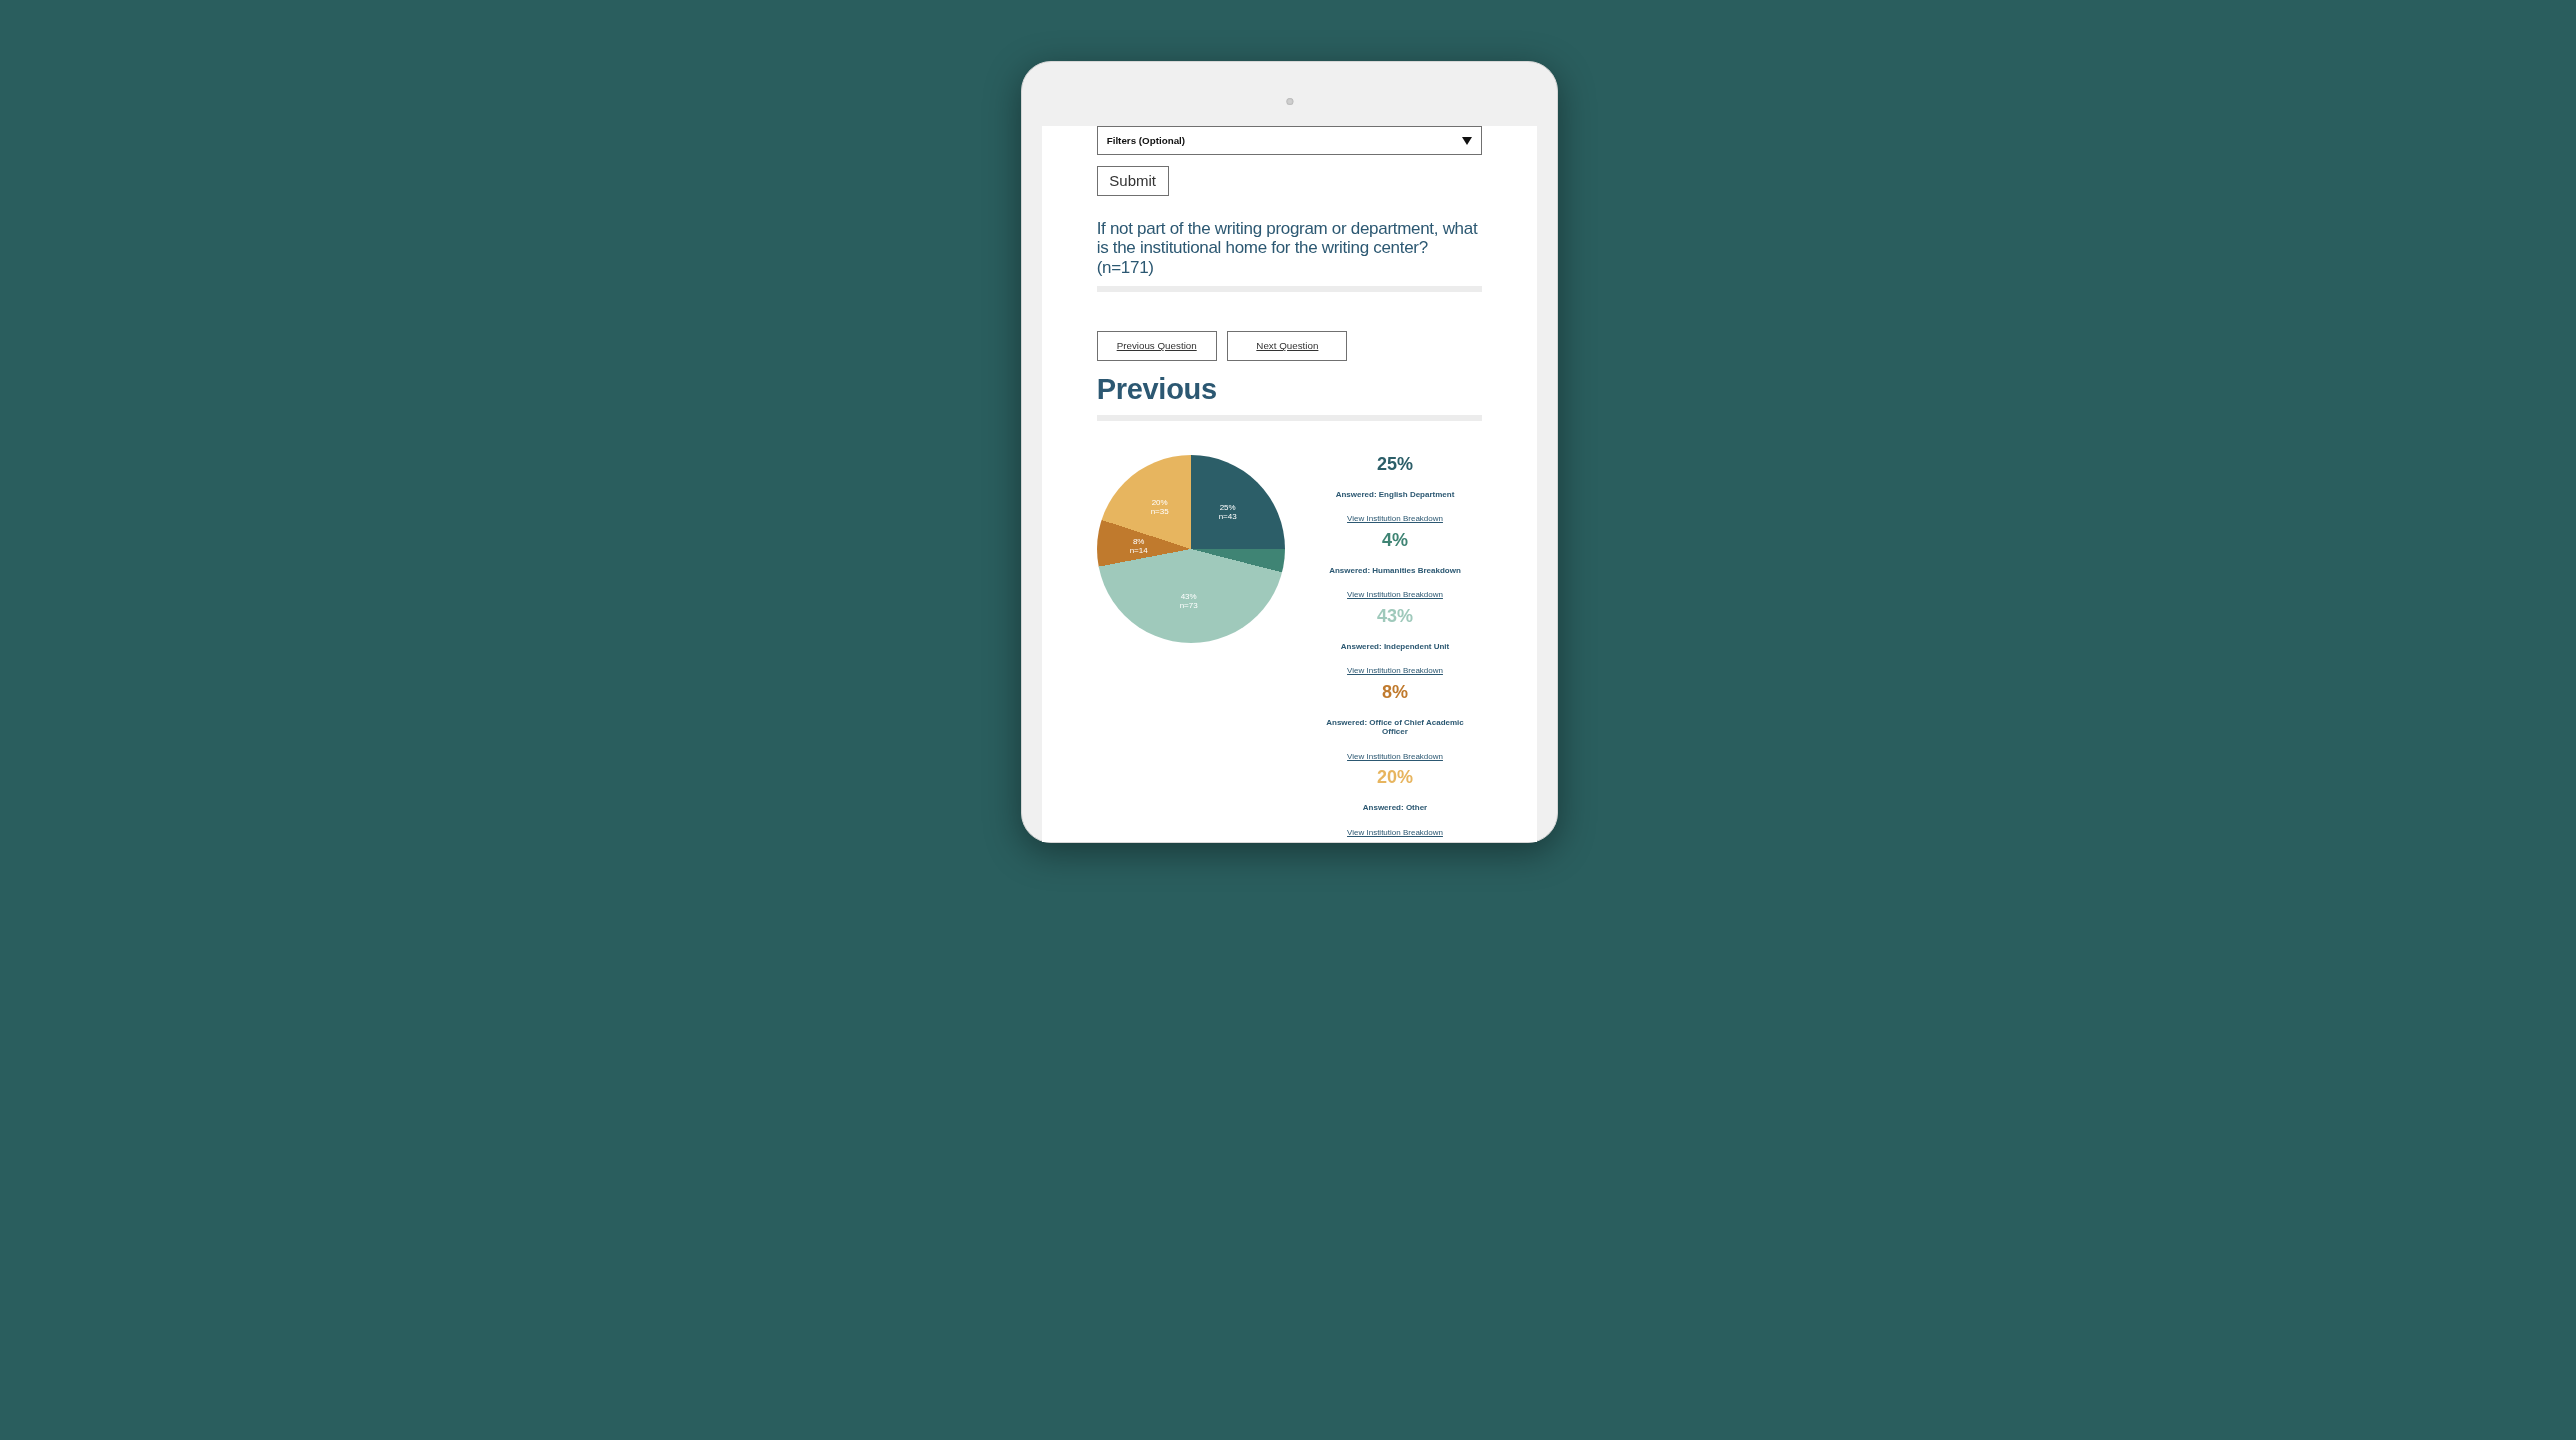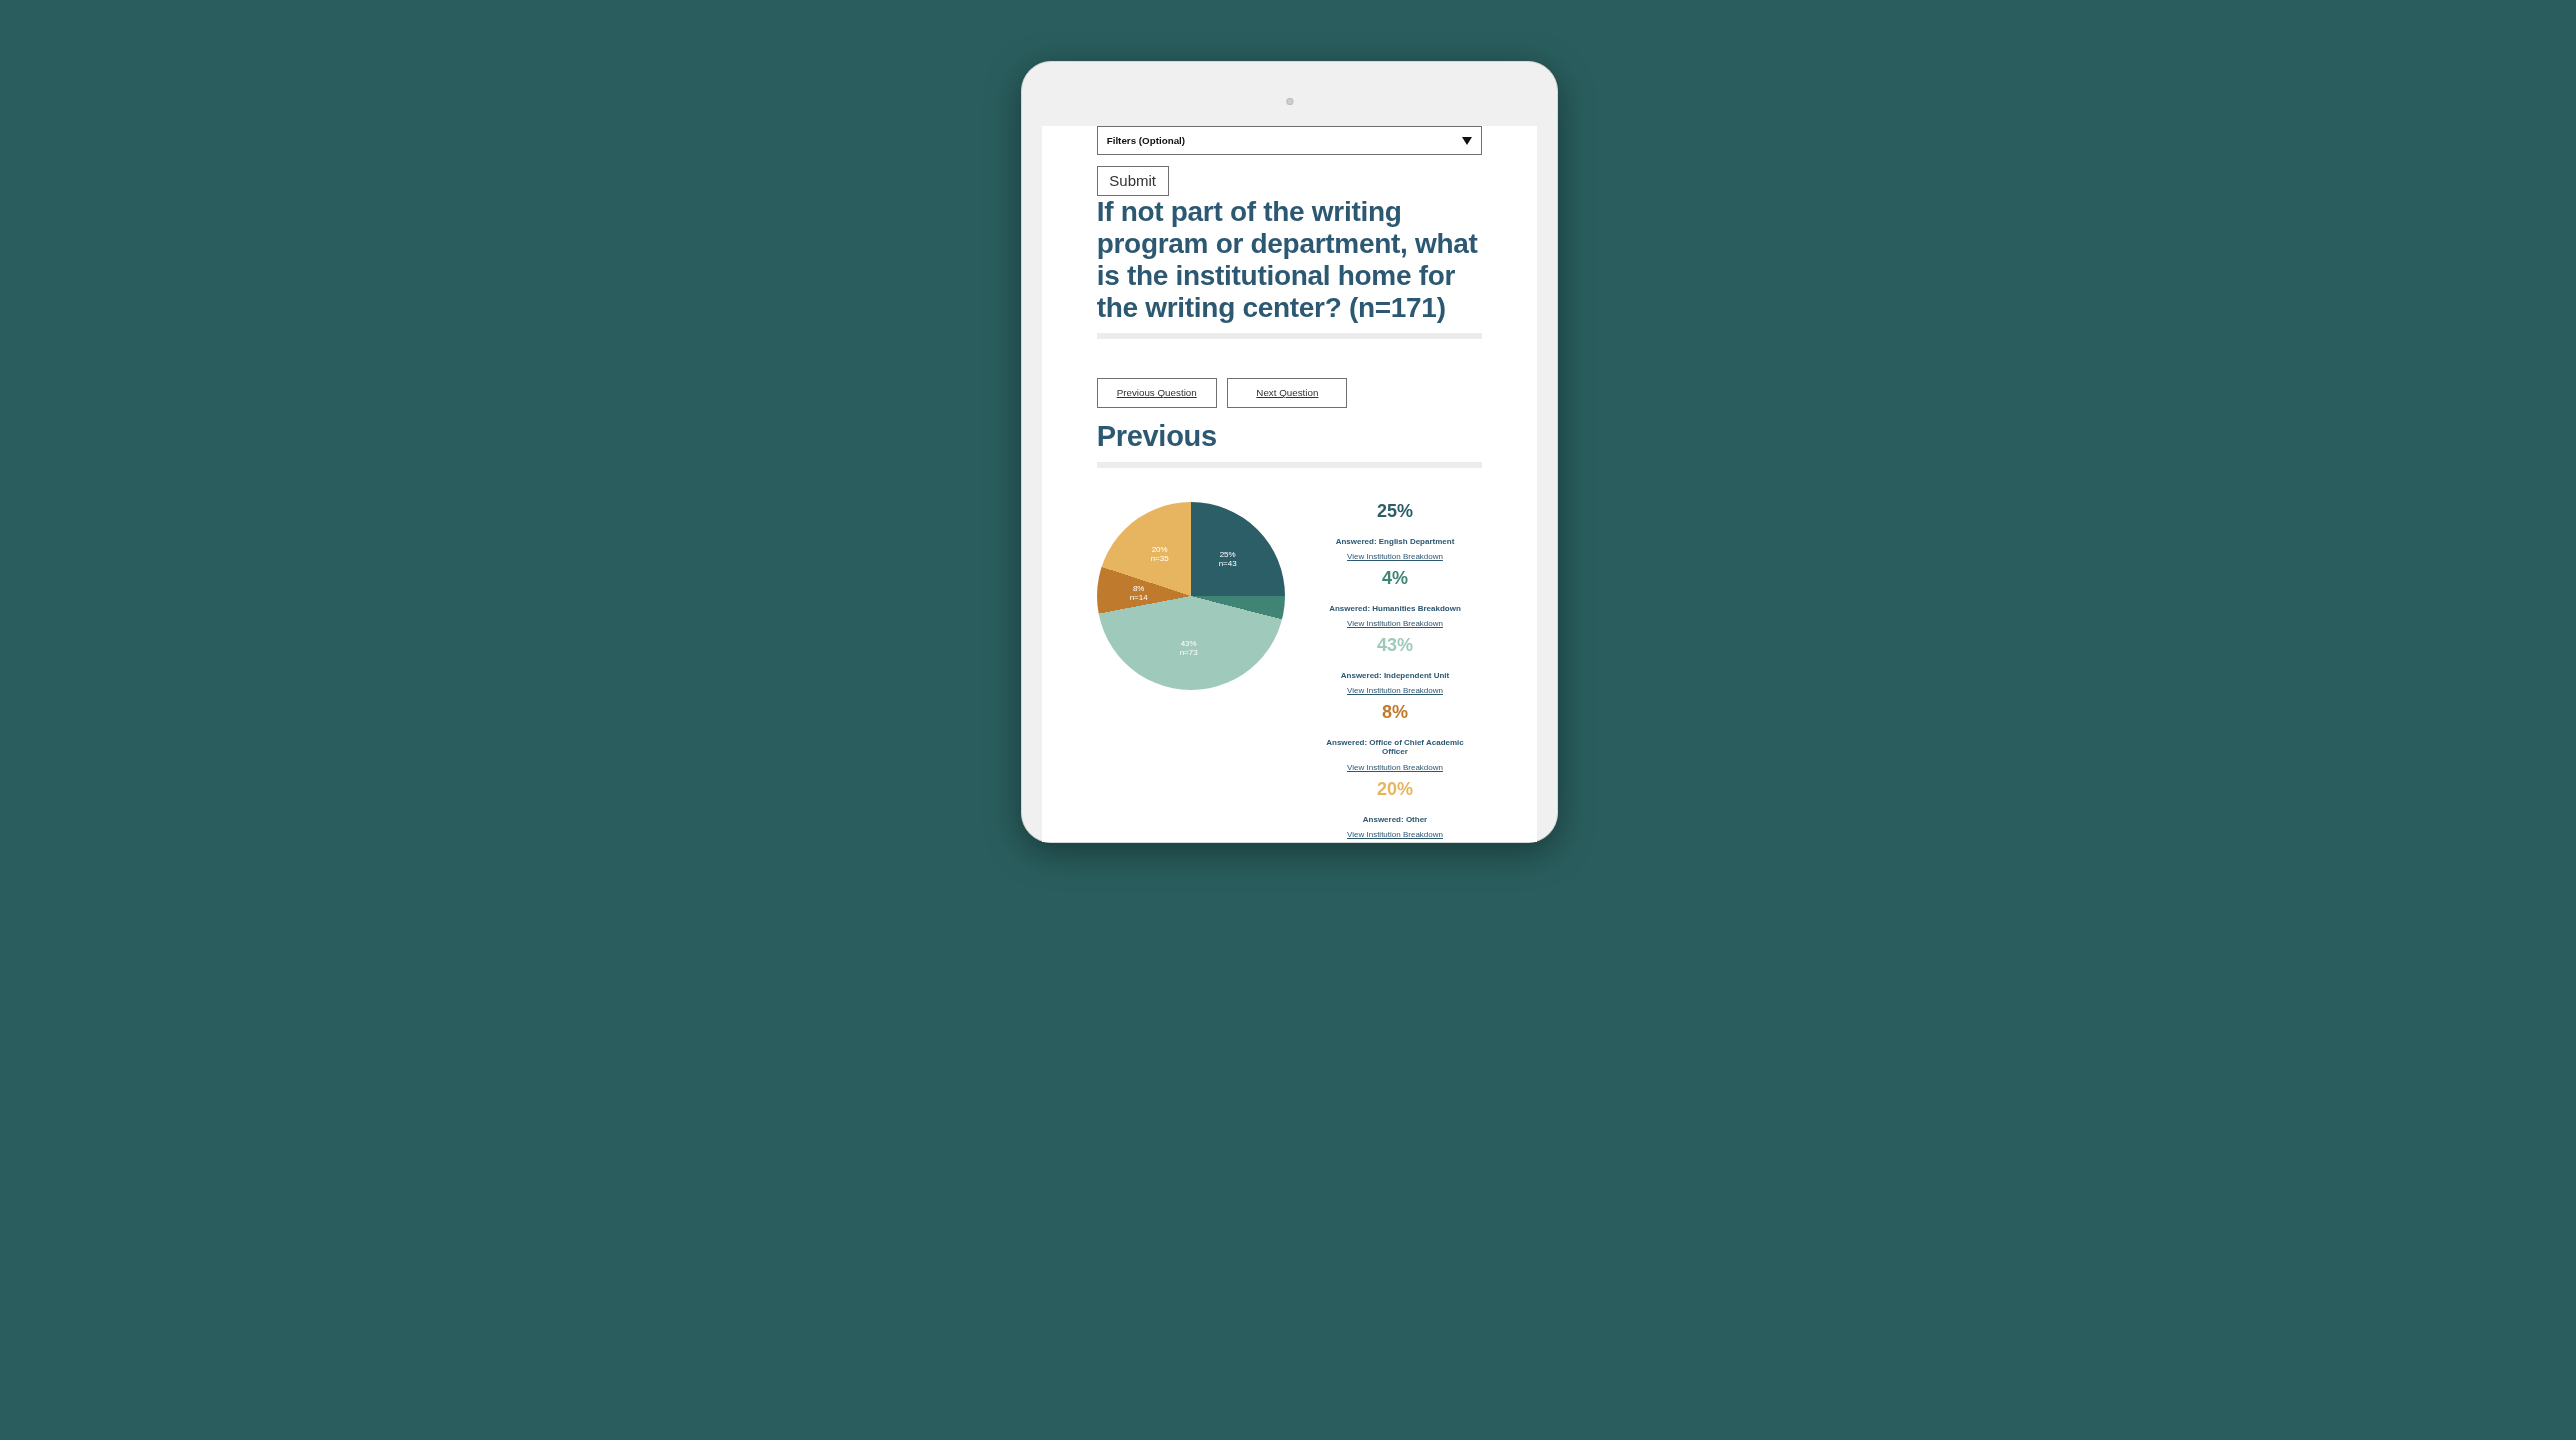--- a/index.html
+++ b/index.html
@@ -75,24 +75,24 @@
     margin-top: 10.7px;
     border: 0.9px solid #707070;
     background: #fff;
     width: 72px;
     height: 30px;
     font-size: 15px;
     color: #333;
     cursor: pointer;
   }
   .question-title {
-    margin-top: 0;
-    font-size: 28px;
+    margin-top: 23px;
+    font-size: 17px;
     line-height: 1.15;
-    font-weight: 700;
+    font-weight: 400;
     color: #2c5872;
     letter-spacing: -0.3px;
   }
   .hr-bar {
     margin-top: 9px;
     height: 5.4px;
     background: #ececec;
   }
   .nav-row {
     margin-top: 39px;
@@ -163,21 +163,21 @@
     font-weight: 700;
     color: #2c5872;
     line-height: 1.15;
     margin-top: 17px;
   }
   .legend-link {
     font-size: 8px;
     color: #2c5872;
     text-decoration: underline;
     line-height: 1.1;
-    margin-top: 7px;
+    margin-top: 16px;
     cursor: pointer;
   }
 </style>
 </head>
 <body>
 
 <div class="stage">
   <div class="tablet">
     <div class="camera"></div>
     <div class="screen">

